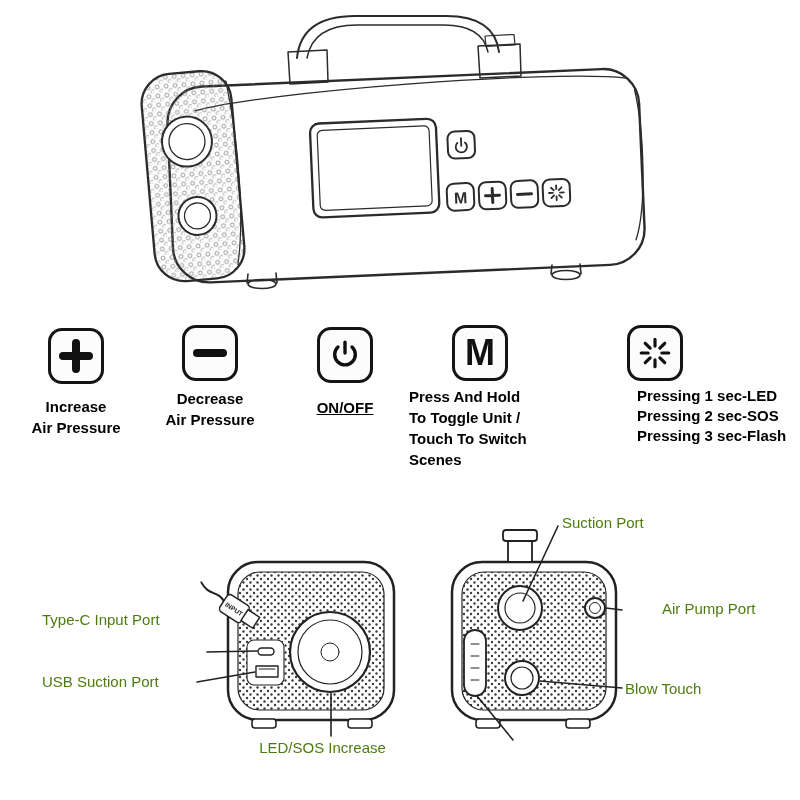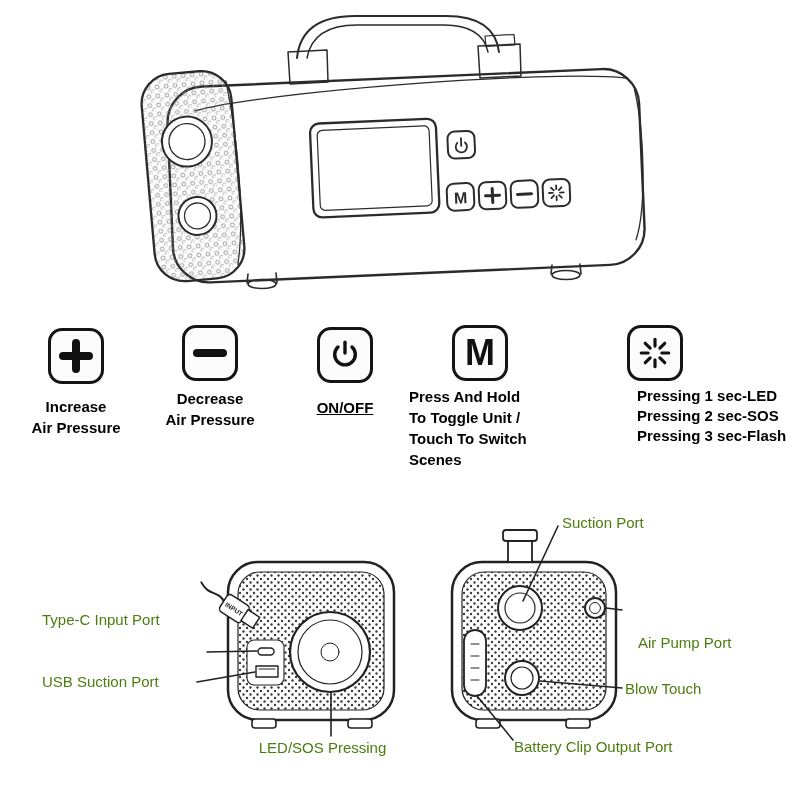--- a/index.html
+++ b/index.html
@@ -200,19 +200,18 @@
         <path d="M558,26 L523,101"></path>
         <path d="M622,110 L606,108"></path>
         <path d="M622,188 L540,181"></path>
         <path d="M513,240 L477,196"></path>
       </g>
     </g>
   </svg>
 
   <div class="port-label" style="left:42px;  top:611px;">Type-C Input Port</div>
   <div class="port-label" style="left:42px;  top:673px;">USB Suction Port</div>
-  <div class="port-label" style="left:230px; top:739px; width:185px; text-align:center;">LED/SOS Pressing</div>
+  <div class="port-label" style="left:230px; top:739px; width:185px; text-align:center;">LED/SOS Increase</div>
   <div class="port-label" style="left:562px; top:514px;">Suction Port</div>
-  <div class="port-label" style="left:638px; top:600px;margin-top:34px;">Air Pump Port</div>
+  <div class="port-label" style="left:662px; top:600px;">Air Pump Port</div>
   <div class="port-label" style="left:625px; top:680px;">Blow Touch</div>
-  <div class="port-label" style="left:514px; top:738px;">Battery Clip Output Port</div>
 
 </div>
 
 </body></html>

